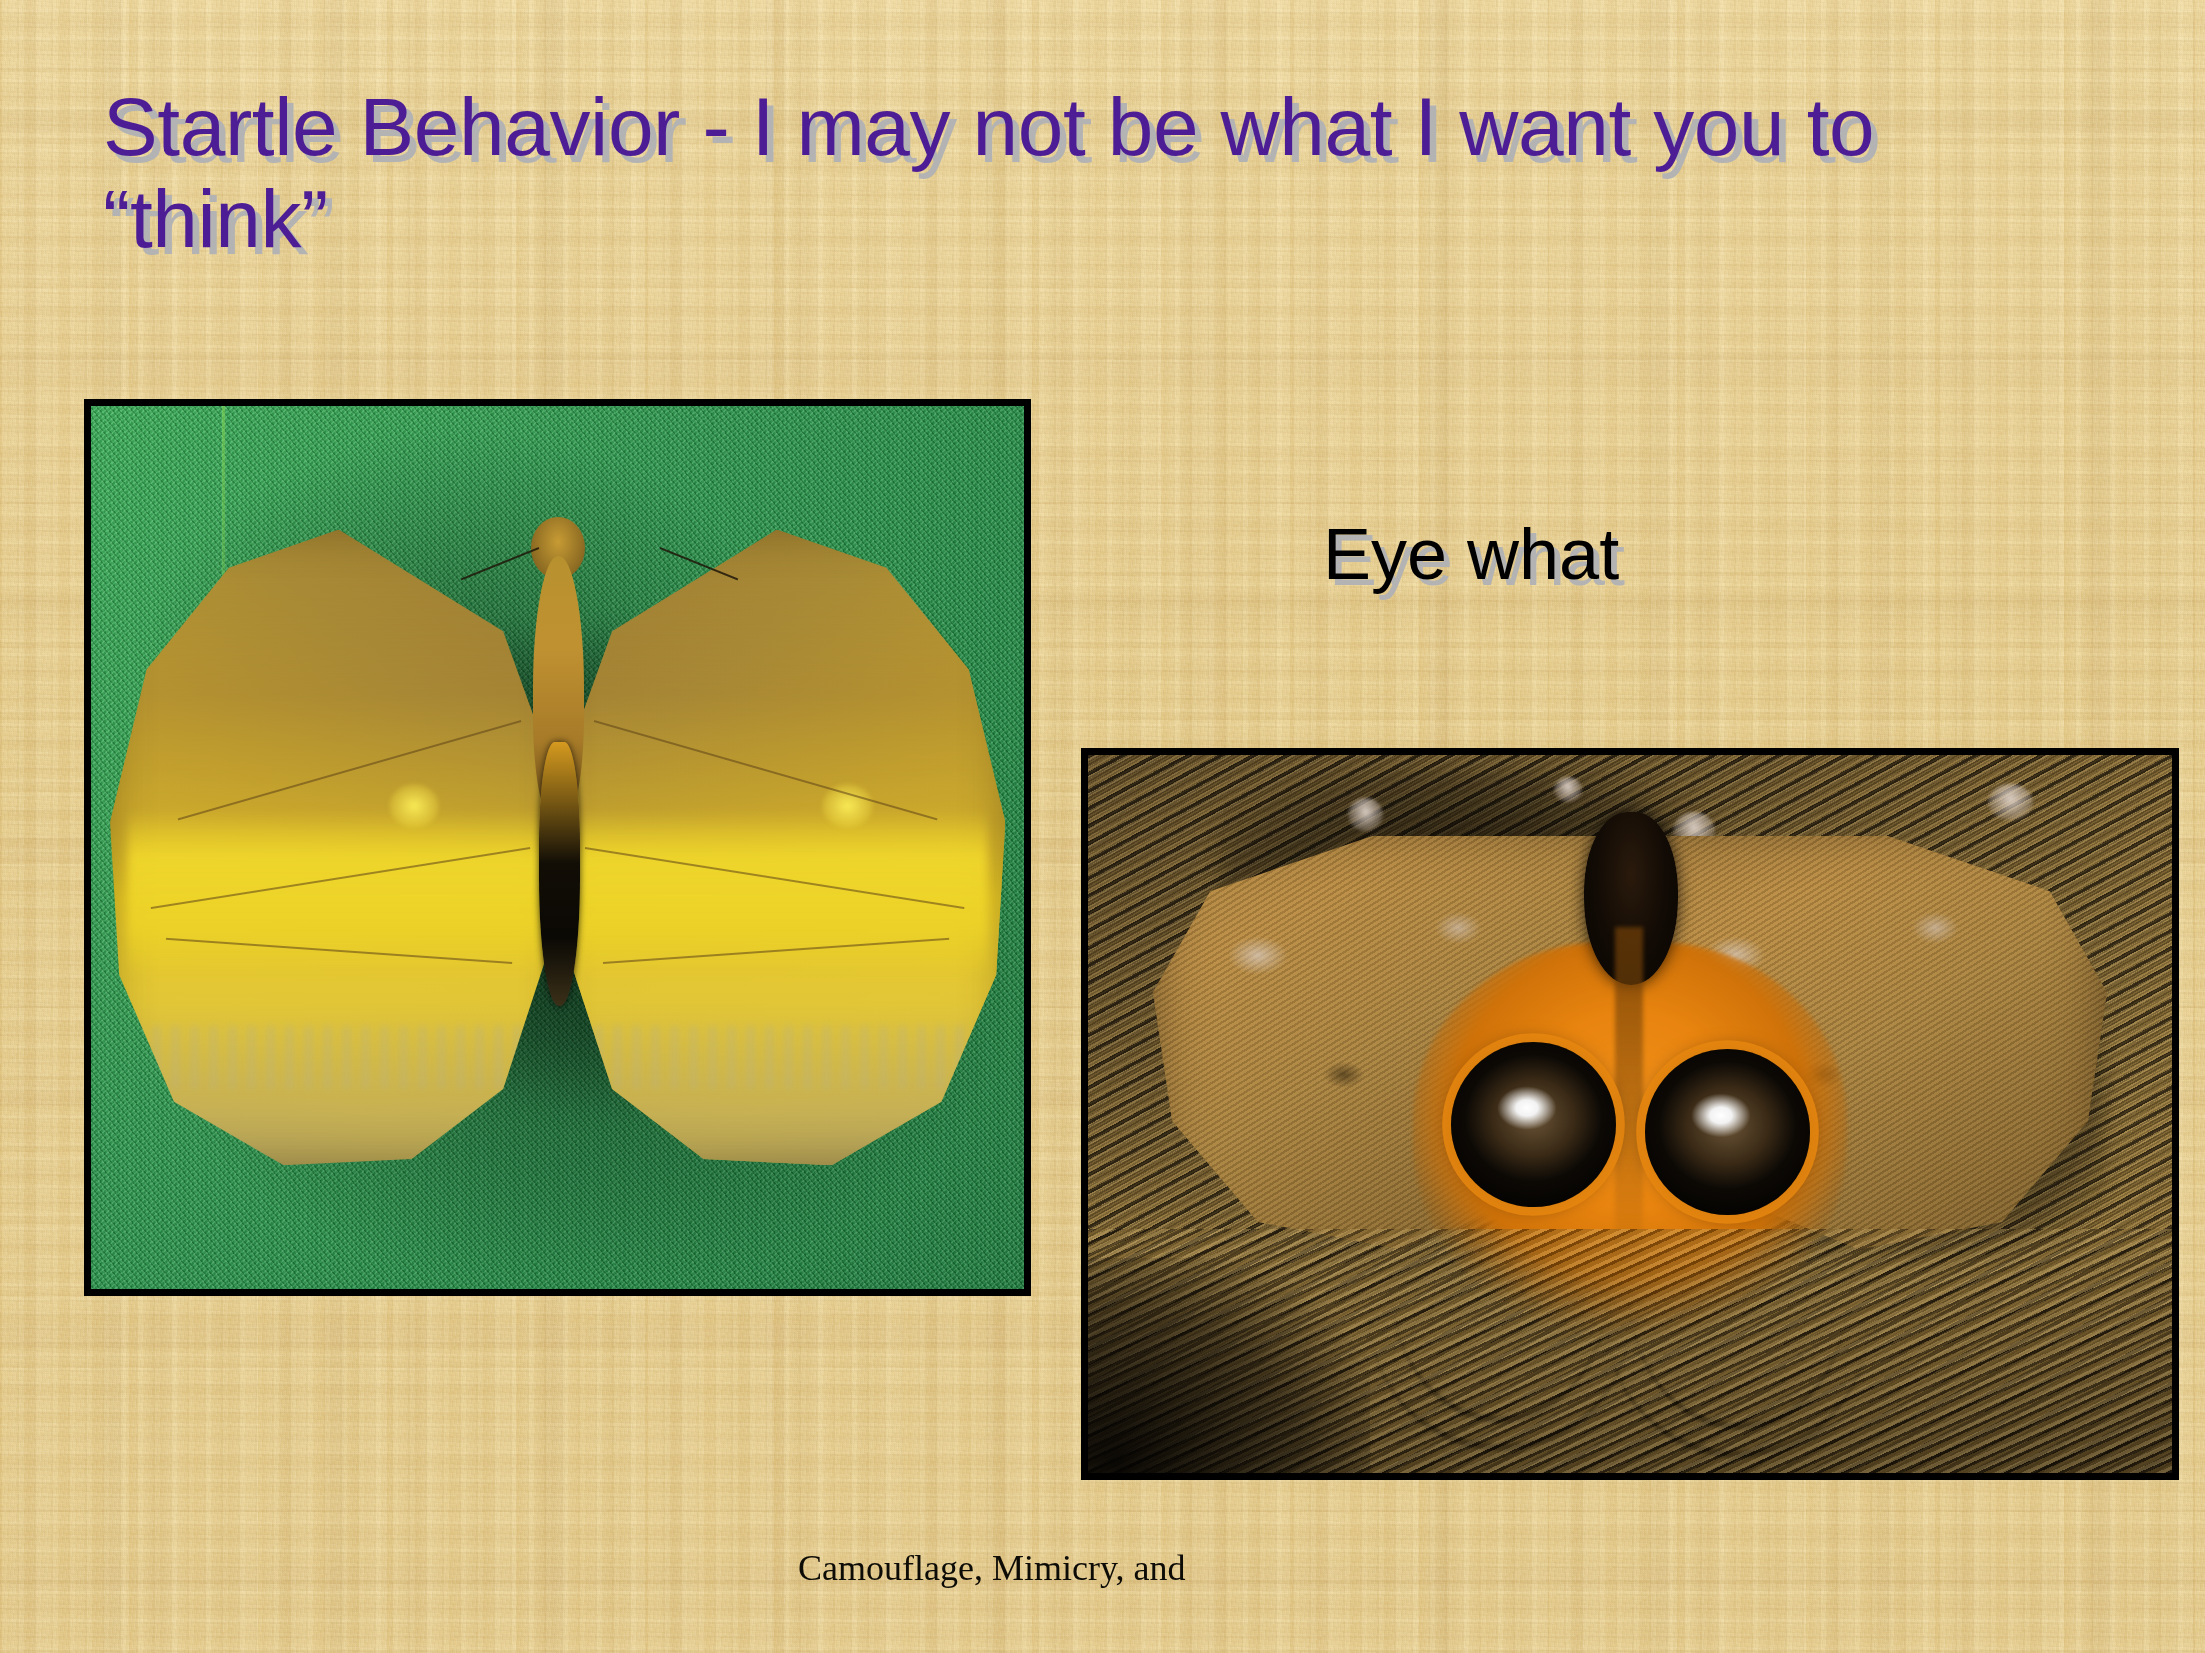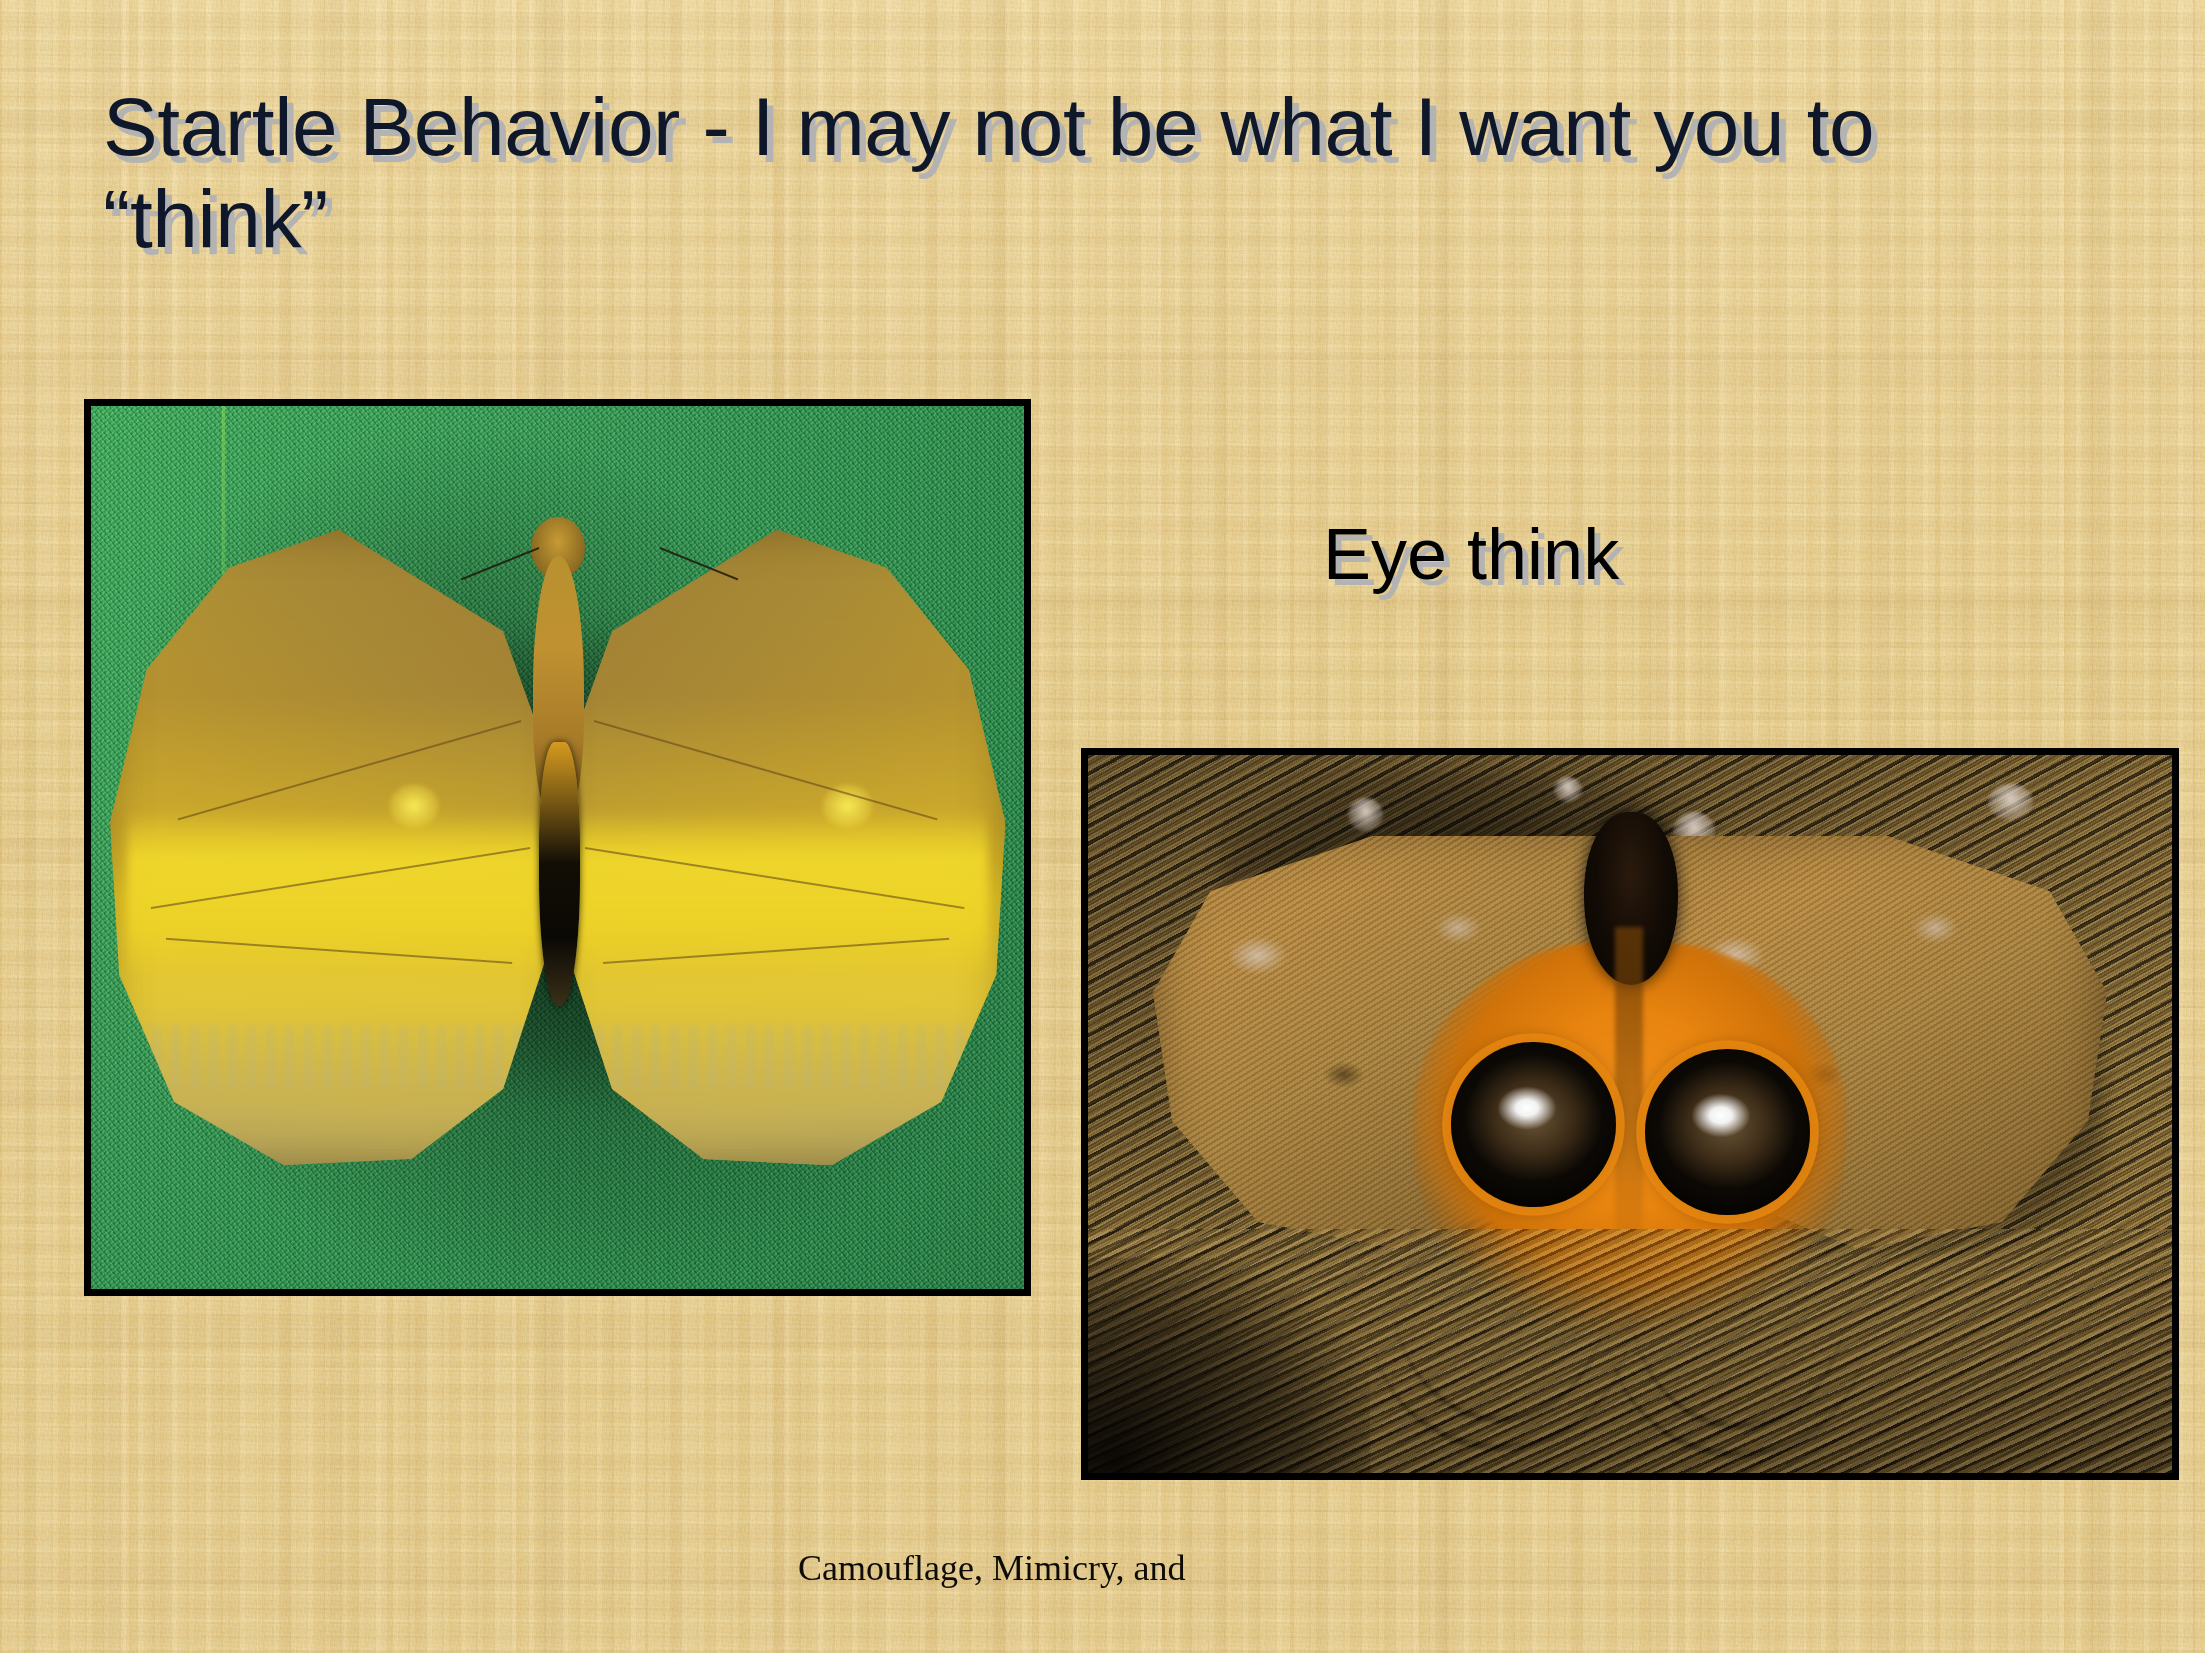--- a/index.html
+++ b/index.html
@@ -79,21 +79,21 @@
 
   
   .slide-title {
     position: absolute;
     left: 103px;
     top: 81px;
     width: 2014px;
     font-size: 82px;
     line-height: 1.12;
     font-weight: 400;
-    color: #0f172a;
+    color: #4c1d95;
     text-shadow: 6.6px 6.6px 0 #b3b3b3;
     letter-spacing: -0.4px;
   }
 
   .eye-spots-label {
     position: absolute;
     left: 1323px;
     top: 515px;
     font-size: 72px;
     line-height: 1.1;
@@ -404,21 +404,21 @@
       </div>
 
       <div class="moth-head"></div>
       <div class="antenna" style="left:39%; top:16%; transform:rotate(-22deg);"></div>
       <div class="antenna" style="left:52%; top:16%; transform:rotate(22deg) scaleX(-1);"></div>
       <div class="moth-thorax"></div>
       <div class="moth-abdomen"></div>
     </div>
   </div>
 
-  <div class="eye-spots-label">Eye think</div>
+  <div class="eye-spots-label">Eye what</div>
 
   <div class="photo" id="photo-eyespots">
     <div class="photo-inner">
       <div class="bark"></div>
 
       <div class="bark-dark-patch" style="left:12%; top:2%; width:46%; height:34%;"></div>
       <div class="bark-dark-patch" style="left:60%; top:30%; width:34%; height:40%;"></div>
       <div class="bark-light-fleck" style="left:24%; top:6%; width:3.2%; height:4.6%;"></div>
       <div class="bark-light-fleck" style="left:43%; top:3%; width:2.6%; height:3.6%;"></div>
       <div class="bark-light-fleck" style="left:54%; top:8%; width:3.8%; height:5.2%;"></div>

